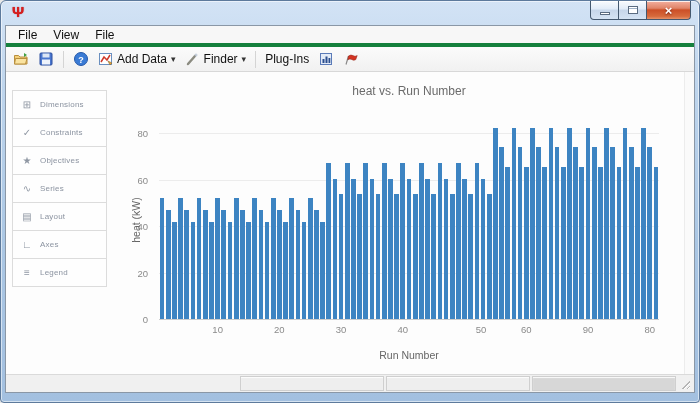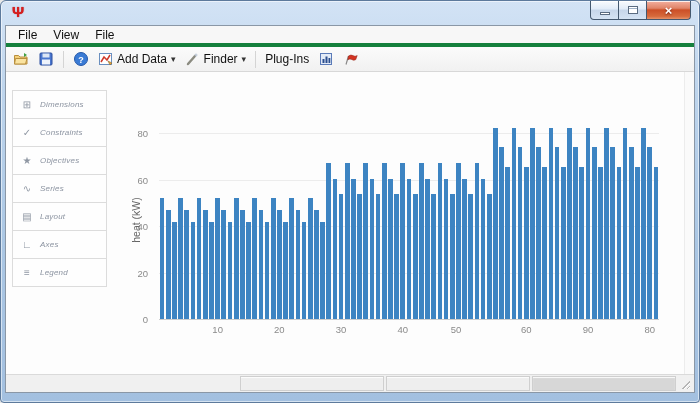--- a/index.html
+++ b/index.html
@@ -73,21 +73,21 @@
     background:#fafafa; border-left:1px solid #ececec;
   }
 
   .sidebar { position:absolute; left:6px; top:18px; width:95px; }
   .side-item {
     height:29px; background:#fefefe; border:1px solid #dcdcdc; margin-top:-1px;
     display:flex; align-items:center; gap:7px; padding-left:8px; cursor:default;
   }
   .side-item:first-child { margin-top:0; }
   .side-icon { font-size:10px; color:#8f97a3; width:12px; text-align:center; }
-  .side-label { font-size:8px; color:#8b93a0; letter-spacing:.2px;font-style:italic; }
+  .side-label { font-size:8px; color:#8b93a0; letter-spacing:.2px; }
 
   
   .chart-title {
     position:absolute; left:153px; width:500px; top:12px; text-align:center;
     font-size:12px; color:#6b6b6b;
   }
   .plot-area {
     position:absolute; left:153px; top:48px; width:500px; height:200px;
     border-bottom:1px solid #cccccc;
   }
@@ -232,20 +232,21 @@
         <div class="side-item">
           <span class="side-icon">∟</span>
           <span class="side-label">Axes</span>
         </div>
         <div class="side-item">
           <span class="side-icon">≡</span>
           <span class="side-label">Legend</span>
         </div>
       </div>
 
+      <div class="chart-title">heat vs. Run Number</div>
       <div class="y-axis-title">heat (kW)</div>
       <div class="y-ticks">
           <div class="ytick" style="top: 194px;">0</div>
           <div class="ytick" style="top: 147.505px;">20</div>
           <div class="ytick" style="top: 101.009px;">40</div>
           <div class="ytick" style="top: 54.514px;">60</div>
           <div class="ytick" style="top: 8.01869px;">80</div>
         </div>
       <div class="plot-area">
           <div class="gridline" style="top: 152.505px;"></div>
@@ -332,25 +333,26 @@
           <div class="bar" title="Run 78: 65.6" style="left: 476.049px; width: 4.69136px; height: 152.505px; background: rgb(61, 132, 194);"></div>
           <div class="bar" title="Run 79: 82" style="left: 482.222px; width: 4.69136px; height: 190.631px; background: rgb(61, 132, 194);"></div>
           <div class="bar" title="Run 80: 73.8" style="left: 488.395px; width: 4.69136px; height: 171.568px; background: rgb(61, 132, 194);"></div>
           <div class="bar" title="Run 81: 65.6" style="left: 494.568px; width: 4.69136px; height: 152.505px; background: rgb(61, 132, 194);"></div>
         </div>
       <div class="x-ticks">
           <div class="xtick" style="left: 46.642px;">10</div>
           <div class="xtick" style="left: 108.37px;">20</div>
           <div class="xtick" style="left: 170.099px;">30</div>
           <div class="xtick" style="left: 231.827px;">40</div>
-          <div class="xtick" style="left: 285px;">50</div>
+          <div class="xtick" style="left: 310px;">50</div>
           <div class="xtick" style="left: 355.284px;">60</div>
           <div class="xtick" style="left: 417.012px;">90</div>
           <div class="xtick" style="left: 478.741px;">80</div>
         </div>
+      <div class="x-axis-title">Run Number</div>
 
       <div class="v-scroll-track"></div>
     </div>
 
     <div class="statusbar">
       <div class="status-spacer"></div>
       <div class="status-panel"></div>
       <div class="status-panel"></div>
       <div class="status-panel dark"></div>
       <div class="resize-grip"></div>

